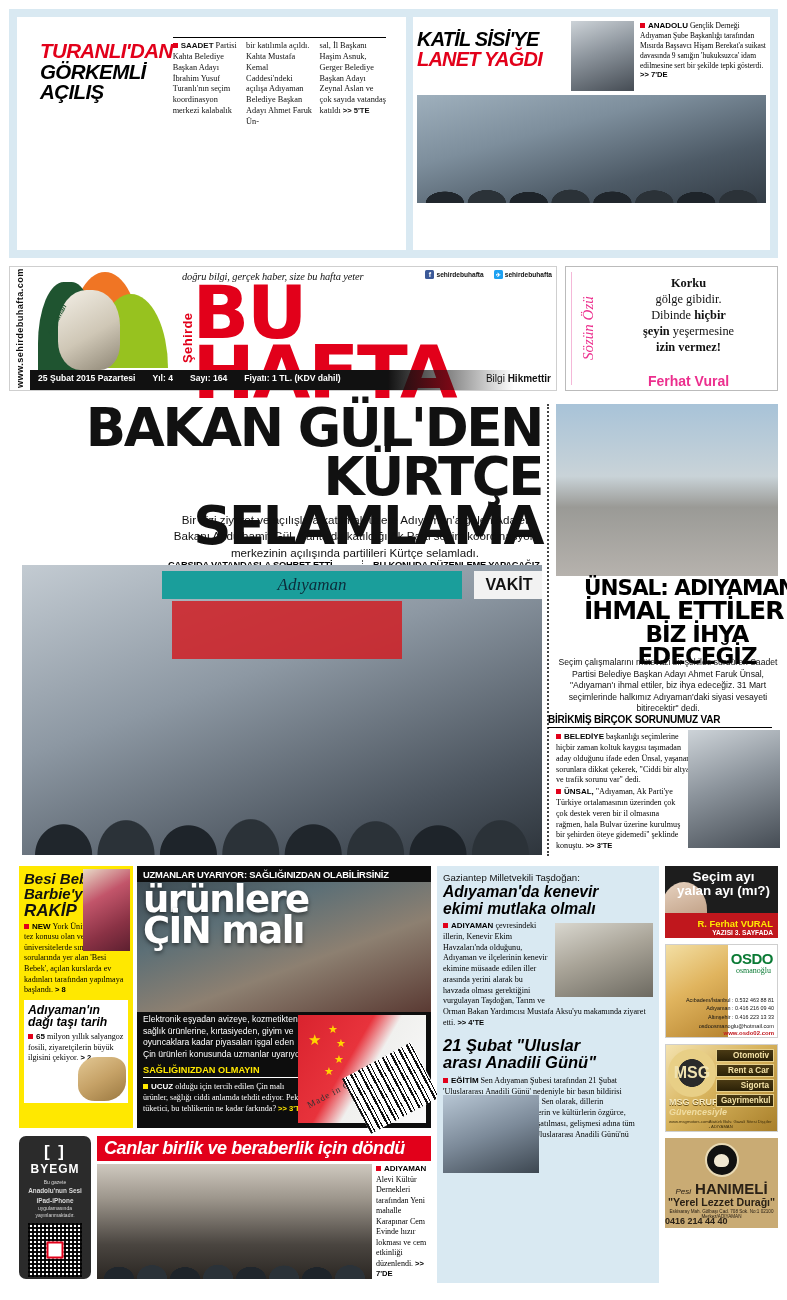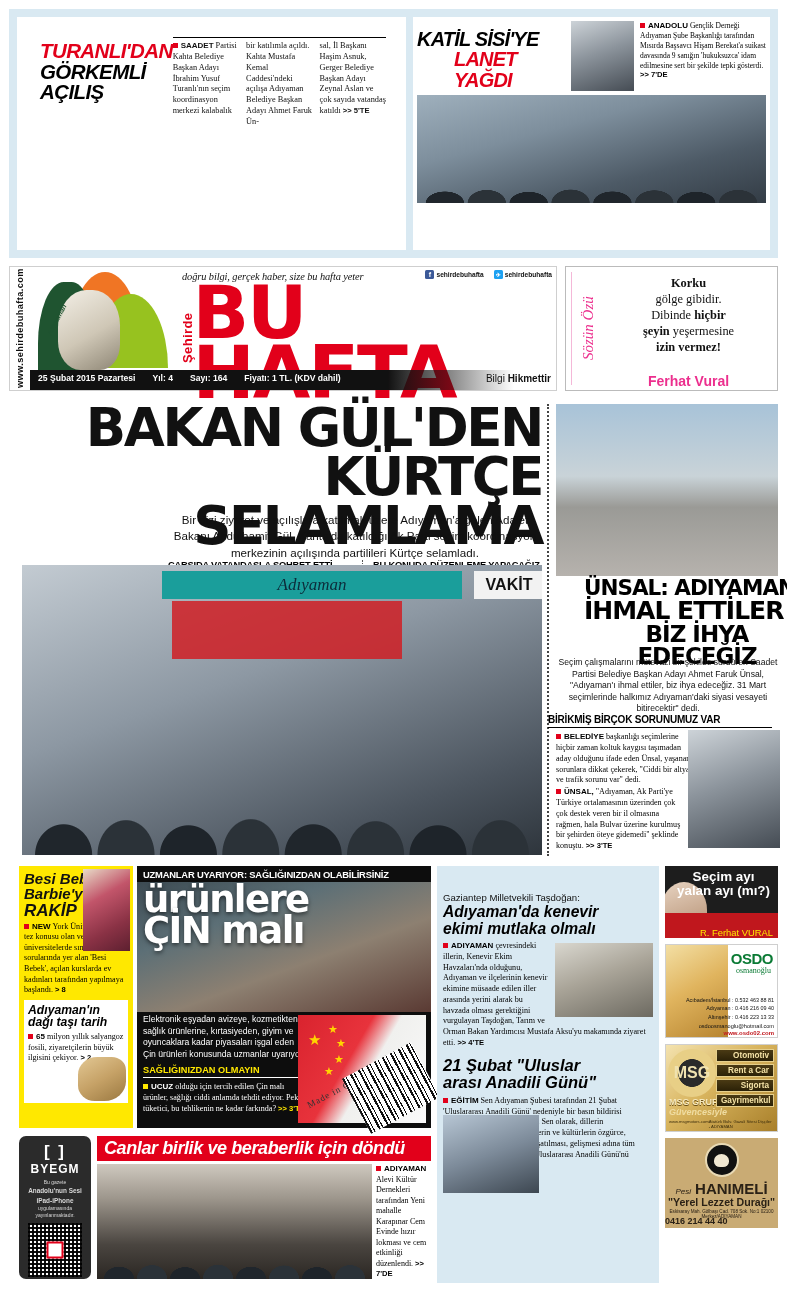--- a/index.html
+++ b/index.html
@@ -58,21 +58,21 @@
   .cols3 > div { flex:1; }
   .sq { display:inline-block; width:5px; height:5px; background:#e2001a; margin-right:3px;
         vertical-align:0px; }
   .lead { font-weight:bold; font-family:"Liberation Sans", sans-serif; font-size:8px; }
   .pg { font-weight:bold; font-family:"Liberation Sans", sans-serif; font-size:7.6px; }
 
   
   .katil-row { display:flex; gap:6px; }
   .katil-hl  { font-weight:bold; font-style:italic; font-size:20px; line-height:1.02;
                letter-spacing:-0.8px; flex:0 0 148px; padding-top:8px; }
-  .katil-hl .l2 { color:#e2001a;margin-left:37px; }
+  .katil-hl .l2 { color:#e2001a; }
   .katil-face { width:63px; height:70px; flex:0 0 63px; }
   .katil-txt  { flex:1; font-family:"Liberation Serif", serif; font-size:7.5px; line-height:1.3; }
   .katil-photo{ height:108px; margin-top:4px; }
 
   
   .masthead { position:absolute; left:9px; top:266px; width:548px; height:125px;
               border:1px solid #cfcfcf; background:#fff; display:flex; }
   .vert-url { width:20px; writing-mode:vertical-rl; transform:rotate(180deg);
               font-size:9.2px; font-weight:bold; letter-spacing:0.4px;
               display:flex; align-items:center; justify-content:center; color:#111; }
@@ -195,36 +195,36 @@
   .cn-flag-in { position:absolute; inset:0; background:linear-gradient(120deg,#d9232e 0%,#e8333c 40%,#f0f0ee 55%,#fafafa 100%); }
   .cn-star { position:absolute; color:#ffd400; font-size:11px; }
   .barcode { position:absolute; right:-4px; bottom:4px; width:78px; height:62px; transform:rotate(-28deg);
              background:repeating-linear-gradient(90deg,#111 0 2px,#fff 2px 4px,#111 4px 5px,#fff 5px 9px); }
   .madein { position:absolute; left:6px; bottom:28px; transform:rotate(-28deg); font-size:9px;
             letter-spacing:1px; color:#333; font-family:"Liberation Serif", serif; }
 
   
   .midcol { position:absolute; left:437px; top:866px; width:222px; height:417px;
             background:#d9e9f2; padding:6px; }
-  .mc-kicker { font-size:9.6px; color:#111;margin-top:20px; }
+  .mc-kicker { font-size:9.6px; color:#111; }
   .mc-hl { font-weight:bold; font-style:italic; font-size:15.6px; line-height:1.06; margin-top:1px; }
   .mc-p { font-family:"Liberation Serif", serif; font-size:8.1px; line-height:1.33; margin-top:4px; }
   .mc-photo1 { float:right; width:98px; height:74px; margin:2px 0 2px 5px; }
   .mc-hl2 { font-weight:bold; font-style:italic; font-size:16.5px; line-height:1.07; margin-top:8px; }
   .mc-photo2 { float:left; width:96px; height:78px; margin:3px 6px 2px 0; }
 
   
   .ad-vural { position:absolute; left:665px; top:866px; width:113px; height:72px;
               background:#1d1d1d; overflow:hidden; }
   .av-face { position:absolute; left:-4px; bottom:0; width:46px; height:56px;
              background:linear-gradient(160deg,#e8d4c2,#b08a6c); border-radius:50% 50% 40% 40%; }
   .av-t1 { position:absolute; left:8px; top:4px; right:4px; color:#fff; font-weight:bold;
            font-size:13.4px; line-height:1.05; text-align:center; }
   .av-bar { position:absolute; left:0; right:0; bottom:0; height:25px; background:#c0171d; }
-  .av-bar .n { color:#ffe800; font-weight:normal; font-size:9.4px; text-align:right; padding:14px 5px 0 0; }
+  .av-bar .n { color:#ffe800; font-weight:bold; font-size:9.4px; text-align:right; padding:5px 5px 0 0; }
   .av-bar .s { color:#fff; font-weight:bold; font-size:6.6px; text-align:right; padding-right:5px; }
 
   .ad-osdo { position:absolute; left:665px; top:944px; width:113px; height:94px;
              border:1px solid #cfcfcf; background:#fff; overflow:hidden; }
   .osdo-photo { position:absolute; left:0; top:0; width:62px; height:94px; }
   .osdo-logo { position:absolute; right:4px; top:5px; color:#0a7a34; font-weight:bold; font-size:15px;
                letter-spacing:-0.5px; }
   .osdo-sub { position:absolute; right:6px; top:21px; color:#0a7a34; font-size:8px;
               font-family:"Liberation Serif", serif; }
   .osdo-lines { position:absolute; right:3px; bottom:16px; font-size:5.4px; text-align:right;

